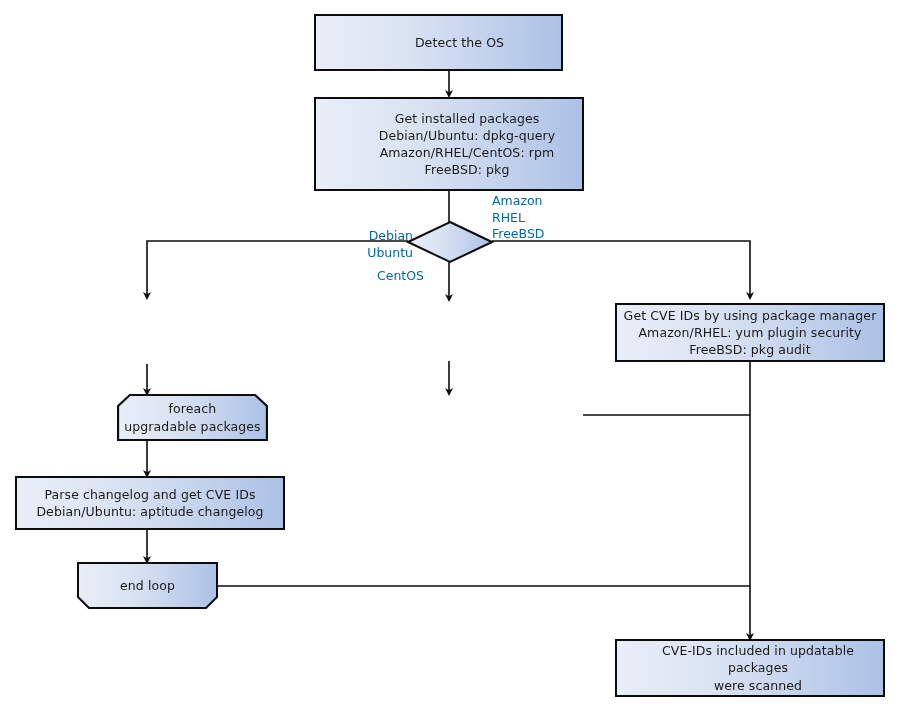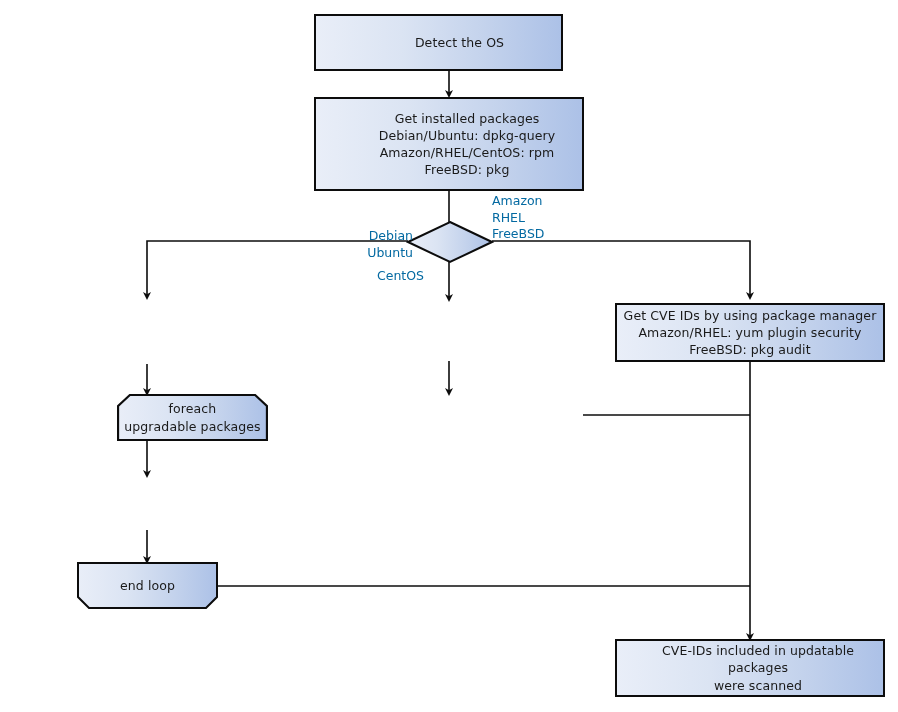--- a/index.html
+++ b/index.html
@@ -156,20 +156,24 @@
 
   <div class="node loop-start" style="left:77px; top:394px; width:151px; height:47px;margin-left:40px;">
     <svg class="shape" width="141" height="47" viewBox="0 0 141 47" preserveAspectRatio="none">
       <polygon points="12,1 129,1 140,12 140,46 1,46 1,12" fill="url(#nodegrad)" stroke="#0c0c0c" stroke-width="2"></polygon>
     </svg>
     <span class="txt">foreach
 upgradable  packages</span>
   </div>
 
 
+  <div class="node" style="left:15px; top:476px; width:270px; height:54px;">
+    <span class="txt">Parse changelog and get  CVE IDs
+Debian/Ubuntu: aptitude changelog</span>
+  </div>
 
   <div class="node loop-end" style="left:77px; top:562px; width:141px; height:47px;">
     <svg class="shape" width="141" height="47" viewBox="0 0 141 47" preserveAspectRatio="none">
       <polygon points="1,1 140,1 140,35 129,46 12,46 1,35" fill="url(#nodegrad)" stroke="#0c0c0c" stroke-width="2"></polygon>
     </svg>
     <span class="txt">end loop</span>
   </div>
 
   <div class="node" style="left:615px; top:639px; width:270px; height:58px;padding-left:16px;">
     <span class="txt">CVE-IDs included in updatable packages

